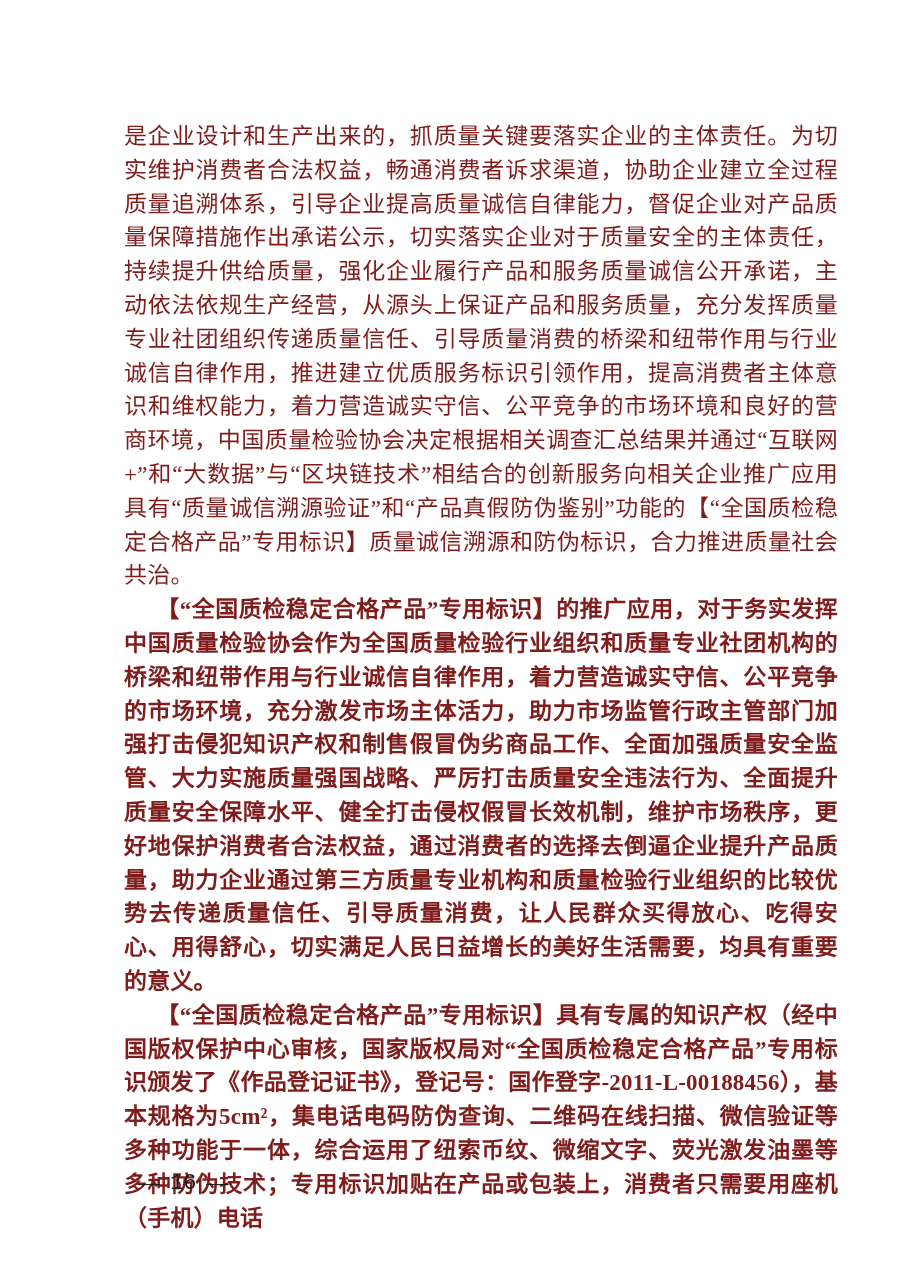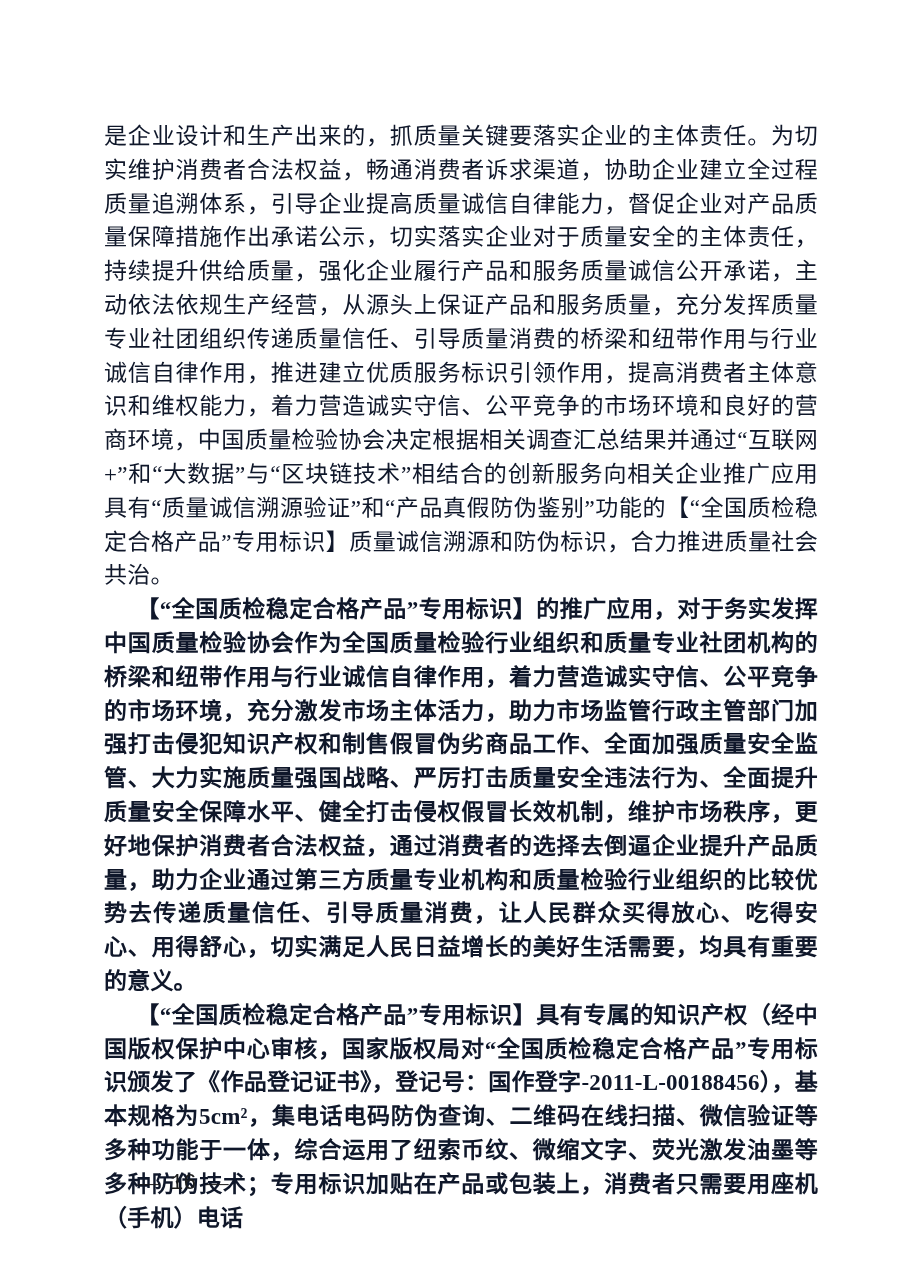--- a/index.html
+++ b/index.html
@@ -11,26 +11,26 @@
     position: relative;
     width: 900px;
     height: 1273px;
     margin: 0 auto;
     background: #ffffff;
     overflow: hidden;
     font-family: "Liberation Serif", "DejaVu Serif", serif;
   }
   .text-block {
     position: absolute;
-    left: 104px;
+    left: 124px;
     top: 120px;
     width: 714px;
     font-size: 23px;
     line-height: 33.8px;
-    color: #0f172a;
+    color: #7f1d1d;
     text-align: justify;
     text-justify: inter-character;
     letter-spacing: 0.2px;
   }
   .para {
     margin: 0;
     padding: 0;
   }
   .para.indent {
     text-indent: 1.4em;

